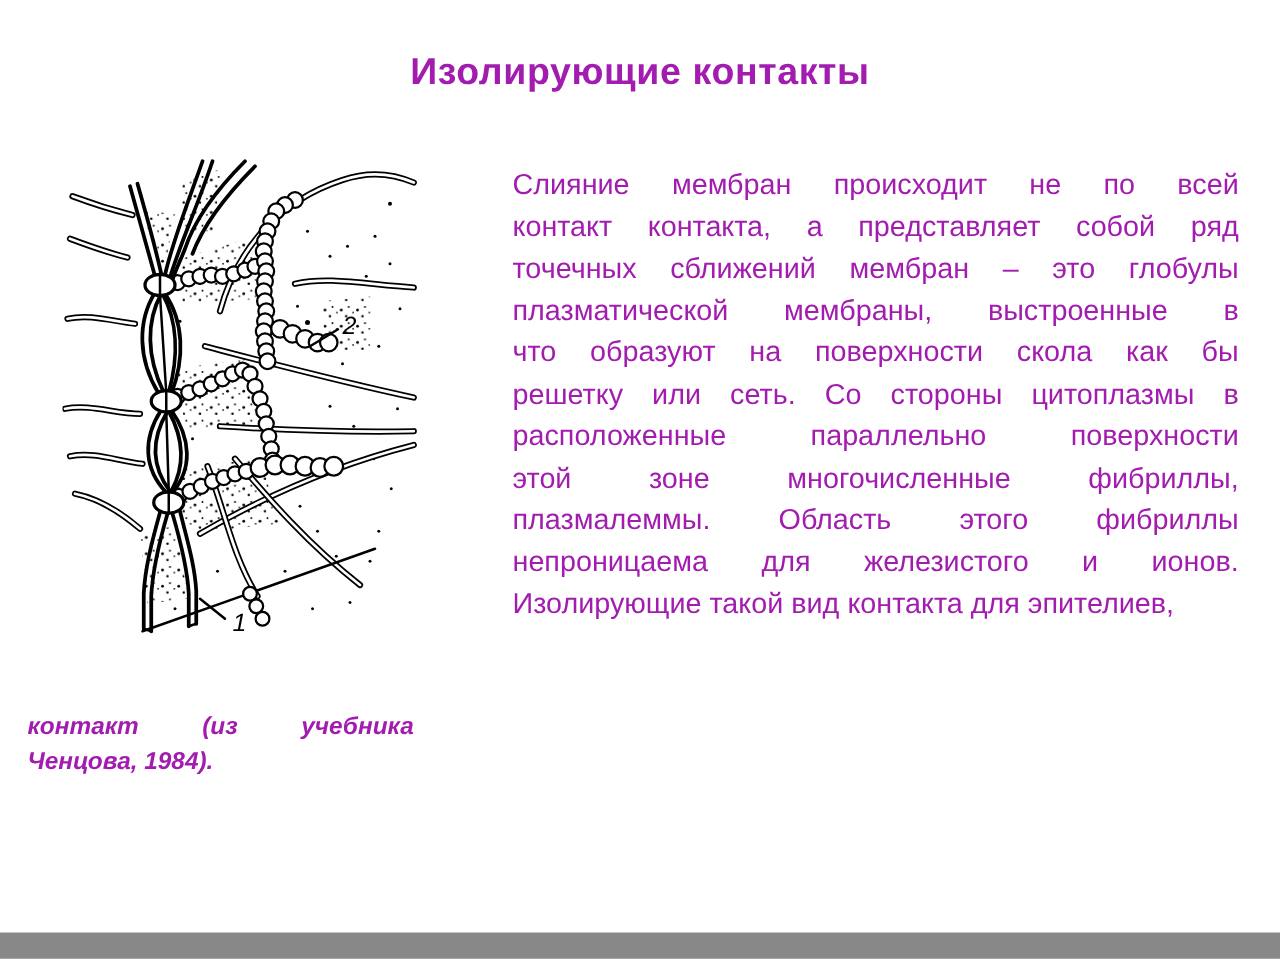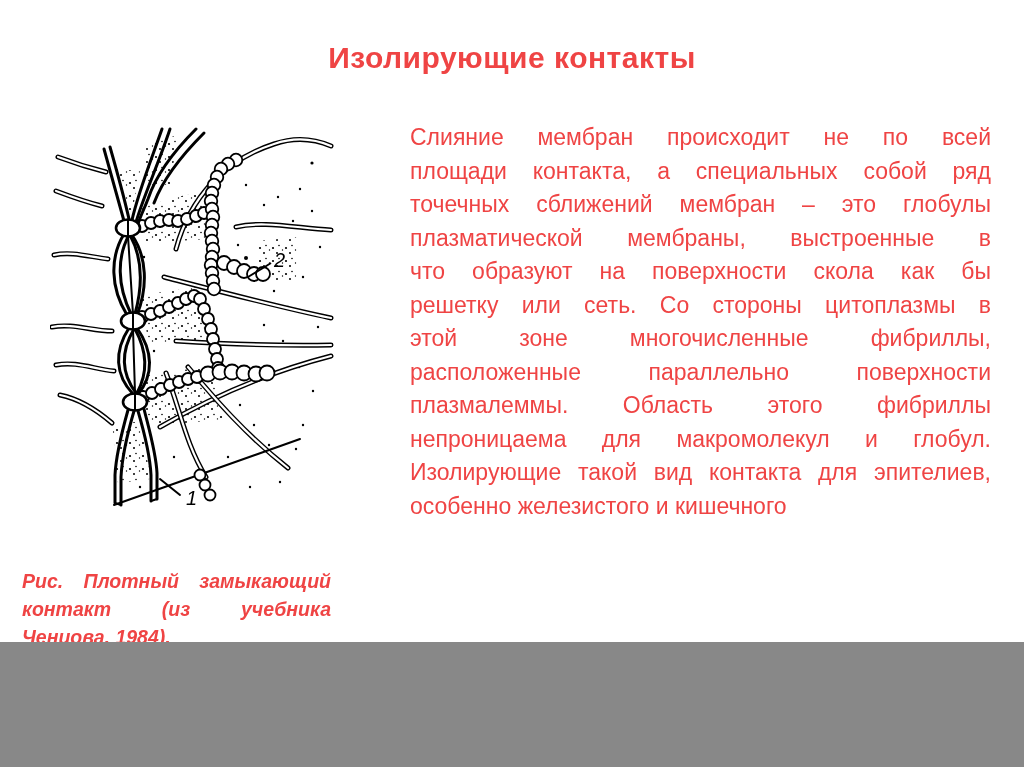--- a/index.html
+++ b/index.html
@@ -1,34 +1,34 @@
 <!DOCTYPE html>
 <html lang="ru"><head>
 <meta charset="utf-8">
 <title></title>
 <style>
   html,body{margin:0;padding:0;}
   body{background:#888;}
   .slide{
     position:relative;
-    width:1024px;height:642px;
+    width:1024px;height:746px;
     margin:0 auto;
     background:#ffffff;
     font-family:"Liberation Sans","DejaVu Sans",sans-serif;
-    color:#ef4444;
+    color:#a21caf;
     overflow:hidden;
   }
   .slide-title{
     position:absolute;left:0;right:0;top:42px;
     text-align:center;
     font-size:30px;font-weight:bold;letter-spacing:0.5px;
     line-height:32px;
   }
   .body-text{
-    position:absolute;left:410px;top:121px;width:581px;
+    position:absolute;left:410px;top:131px;width:581px;
   }
   .body-line{
     font-size:23px;line-height:33.5px;
     text-align:justify;text-align-last:justify;
     white-space:nowrap;
   }
   .body-line:last-child{text-align-last:left;}
   .figure{
     position:absolute;left:50px;top:127px;width:286px;height:384px;
   }
@@ -273,33 +273,31 @@
 
       <g>
         <polyline points="198,150 213,141 221,136" fill="none" stroke="#000" stroke-width="2"></polyline>
         <text class="figlabel" x="224" y="140">2</text>
         <text class="figlabel" x="136" y="378">1</text>
       </g>
     </svg>
   </div>
 
   <div class="figure-caption">
-    <div class="caption-line">Рис. Плотный замыкающий</div>
     <div class="caption-line">контакт (из учебника</div>
     <div class="caption-line">Ченцова, 1984).</div>
   </div>
 
   <div class="body-text">
     <div class="body-line">Слияние мембран происходит не по всей</div>
-    <div class="body-line">площади контакта, а специальных собой ряд</div>
+    <div class="body-line">контакт контакта, а представляет собой ряд</div>
     <div class="body-line">точечных сближений мембран – это глобулы</div>
     <div class="body-line">плазматической мембраны, выстроенные в</div>
     <div class="body-line">что образуют на поверхности скола как бы</div>
     <div class="body-line">решетку или сеть. Со стороны цитоплазмы в</div>
+    <div class="body-line">расположенные параллельно поверхности</div>
     <div class="body-line">этой зоне многочисленные фибриллы,</div>
-    <div class="body-line">расположенные параллельно поверхности</div>
     <div class="body-line">плазмалеммы. Область этого фибриллы</div>
-    <div class="body-line">непроницаема для макромолекул и глобул.</div>
+    <div class="body-line">непроницаема для железистого и ионов.</div>
     <div class="body-line">Изолирующие такой вид контакта для эпителиев,</div>
-    <div class="body-line">особенно железистого и кишечного</div>
   </div>
 
 </div>
 
 </body></html>

